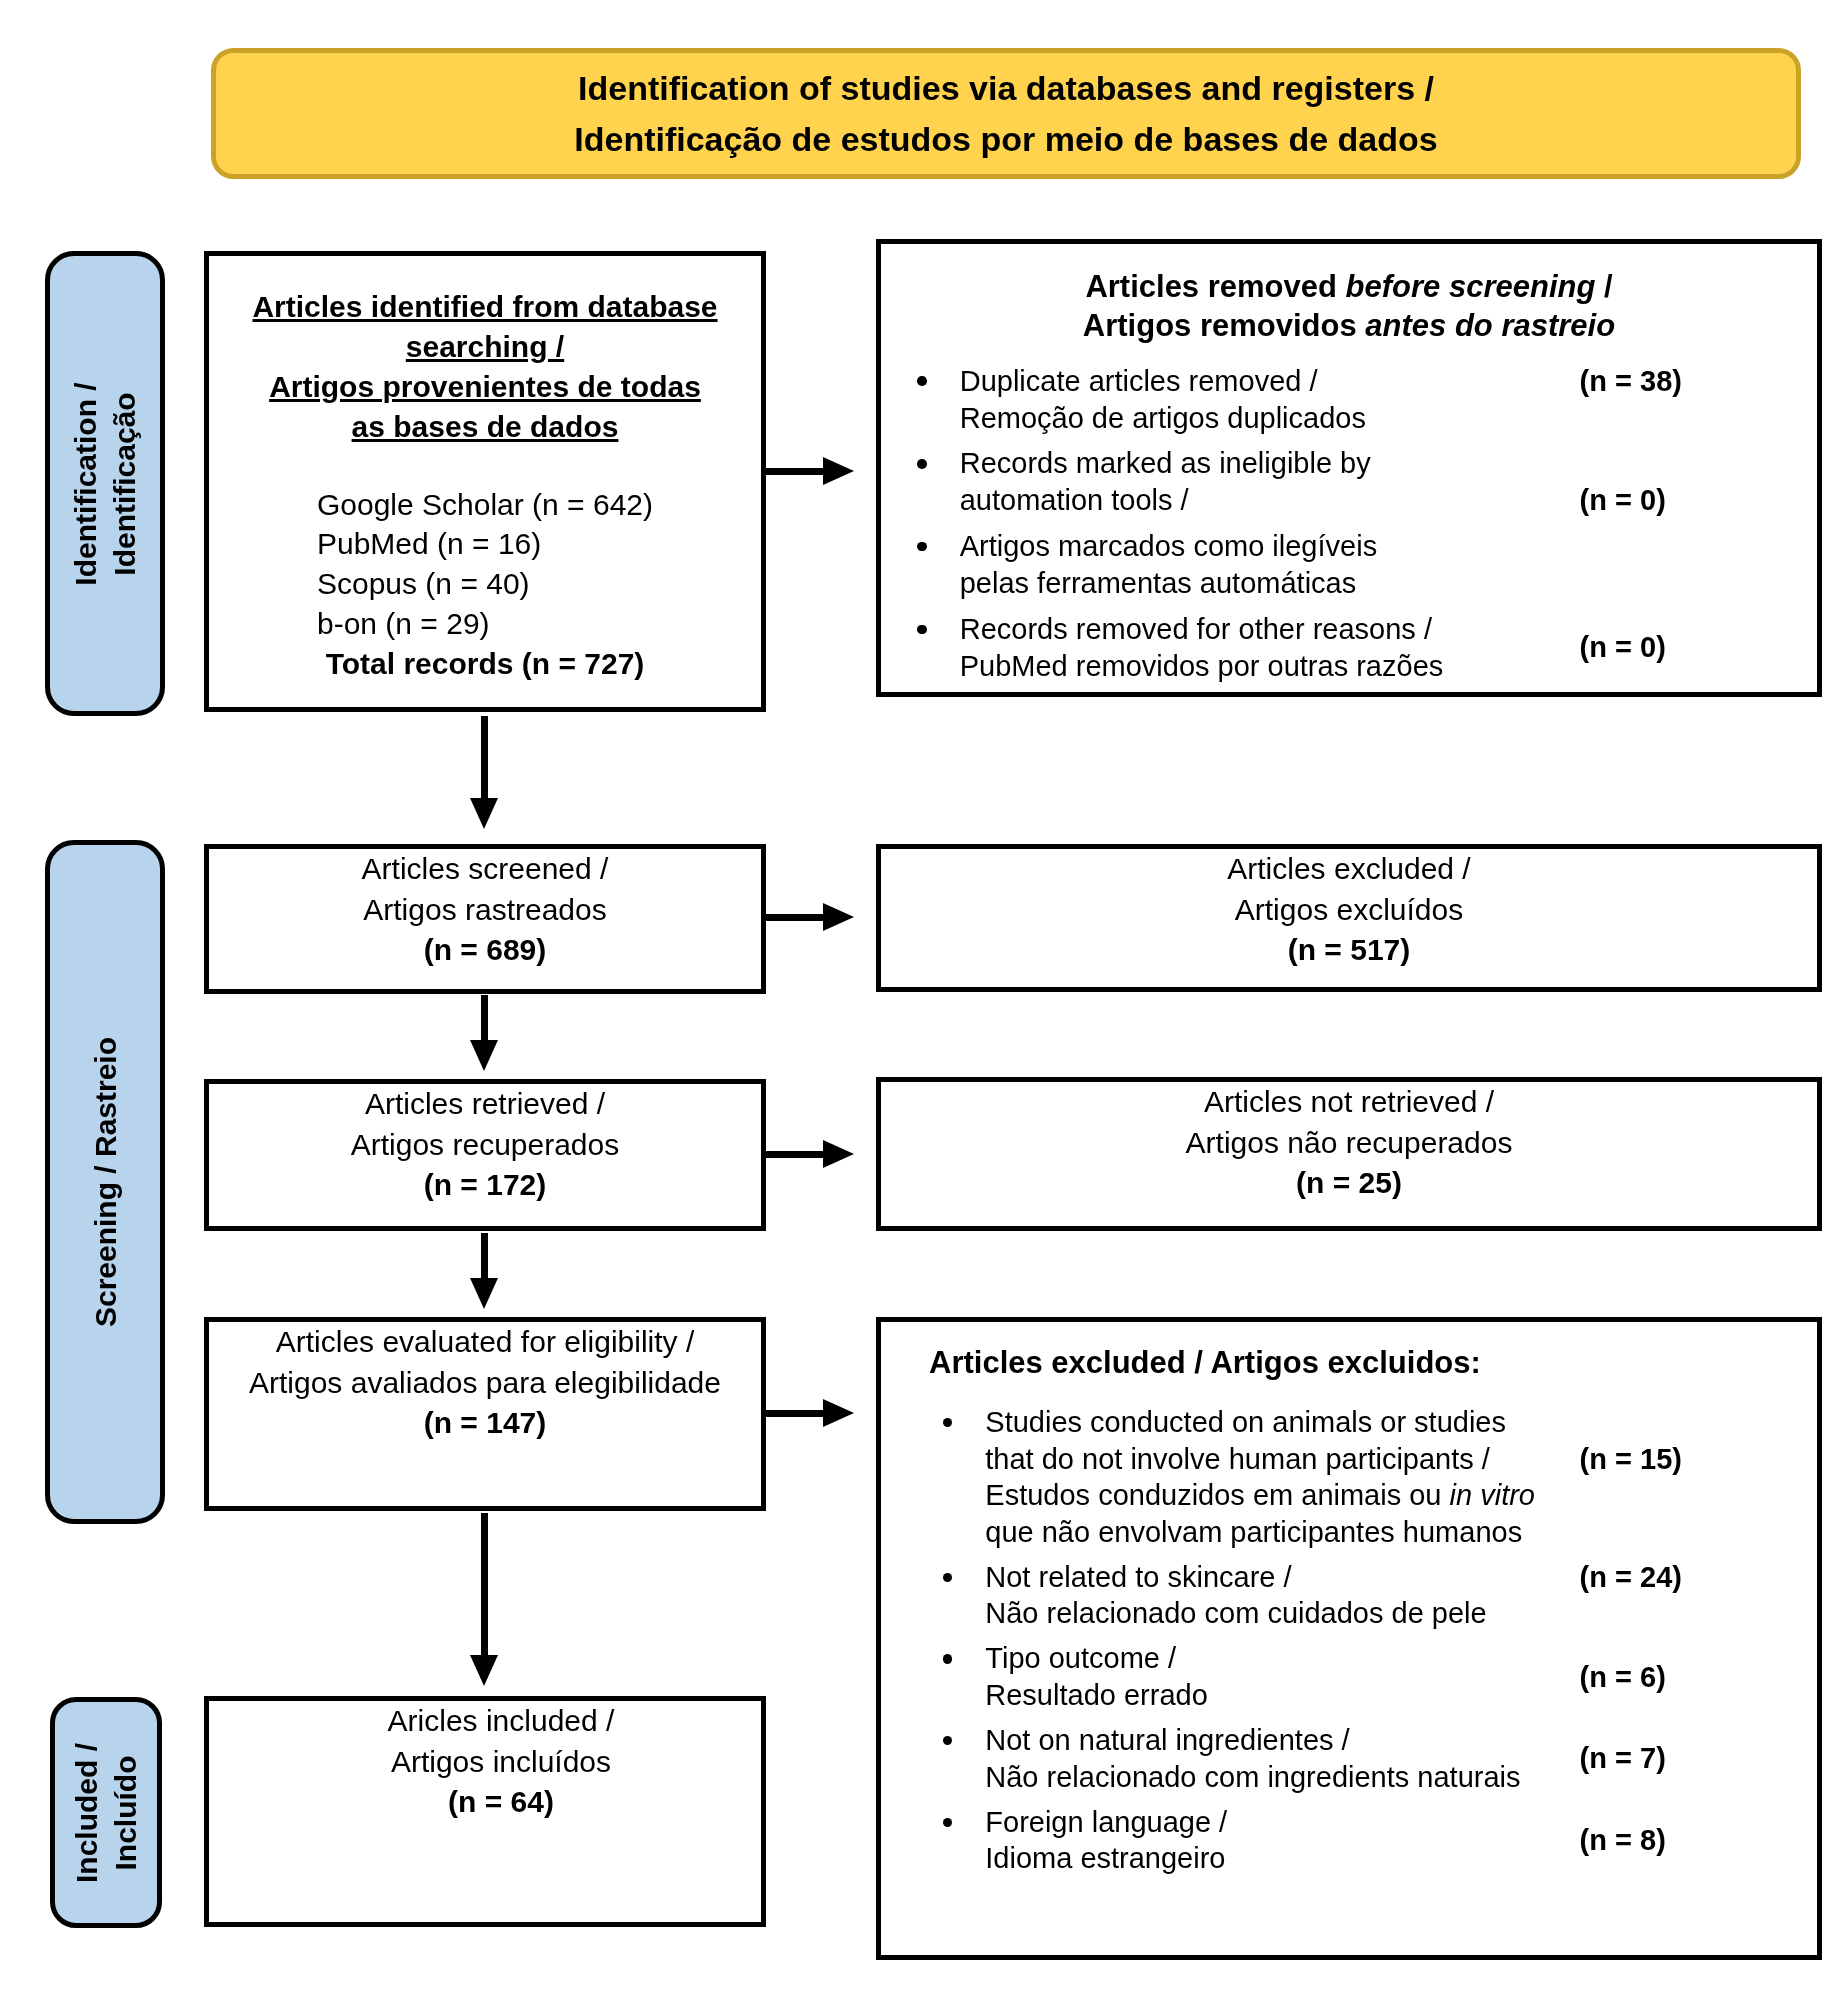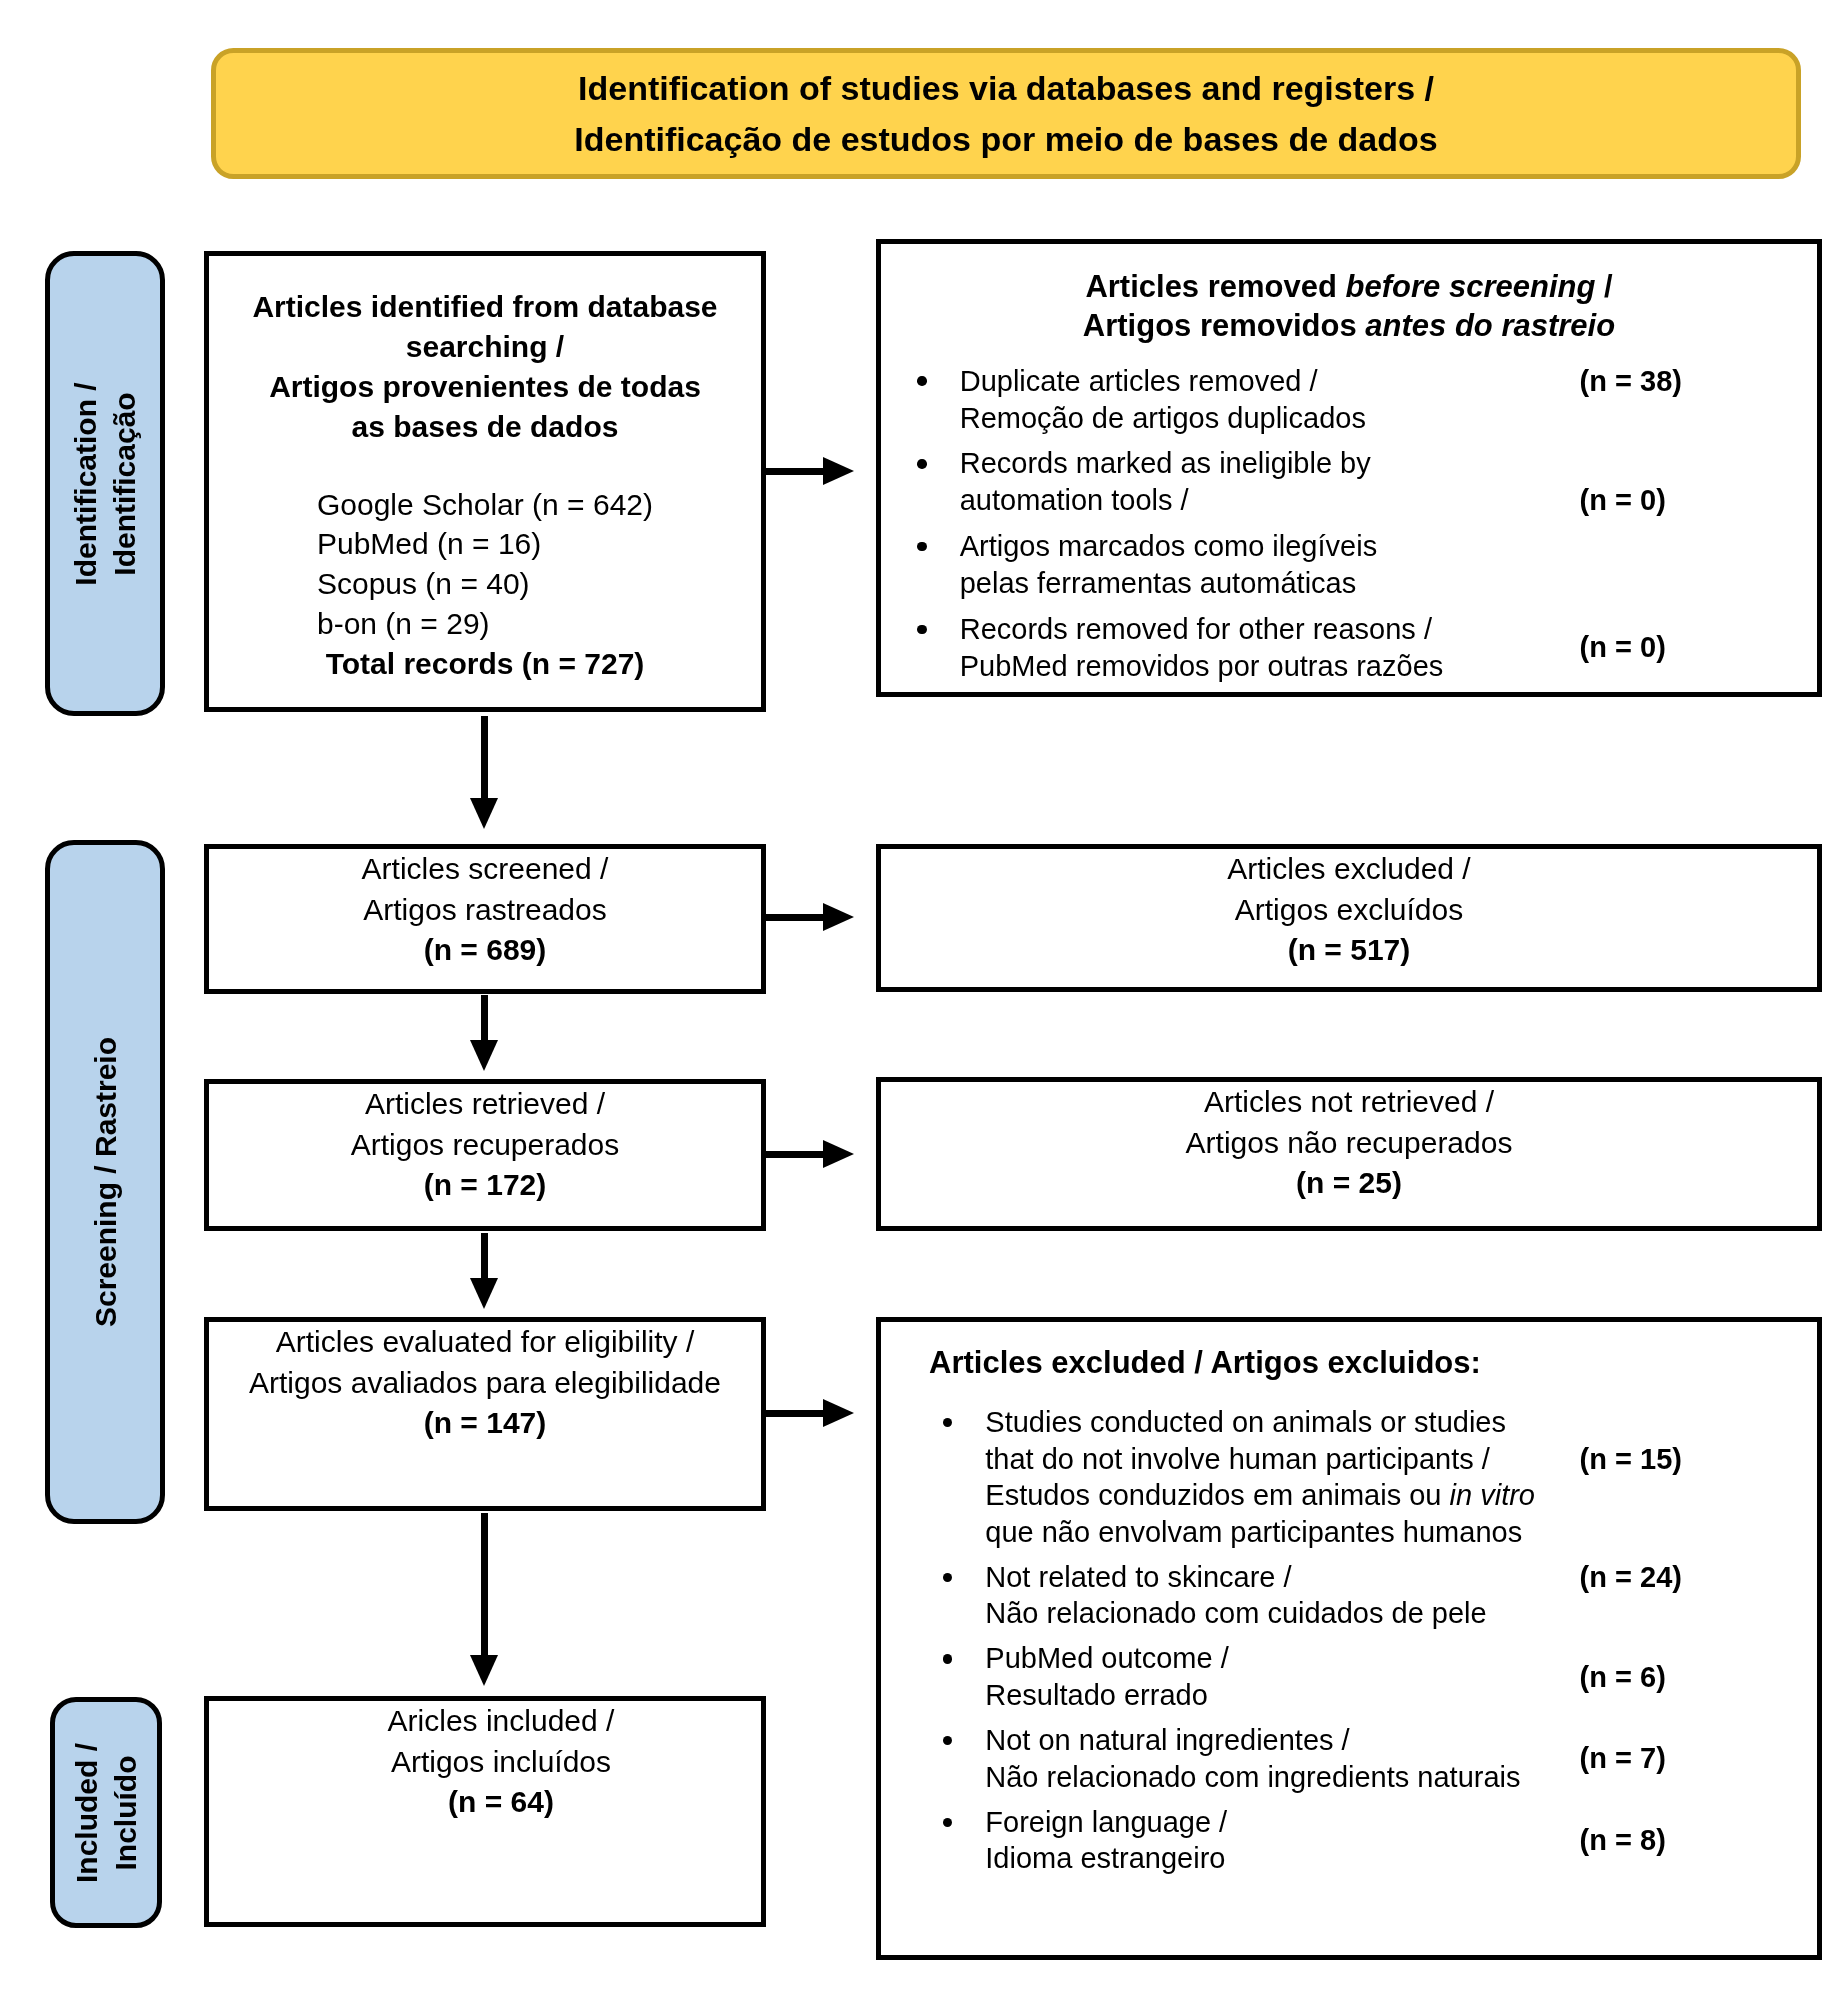--- a/index.html
+++ b/index.html
@@ -30,21 +30,21 @@
     position:absolute;background:#fff;border:5.2px solid #000;
     box-sizing:border-box;
   }
   .center-box{
     display:flex;flex-direction:column;align-items:center;justify-content:flex-start;
     text-align:center;font-size:30px;line-height:1.35;
   }
   .center-box .cntline{font-weight:bold;}
   
   .idbox{padding-top:31px;text-align:center;font-size:30px;line-height:1.33;}
-  .idbox .title{font-weight:bold;}
+  .idbox .title{font-weight:bold;text-decoration:underline;}
   .idbox .sources{margin-top:38px;display:inline-block;text-align:left;}
   .idbox .total{font-weight:bold;margin-top:0;}
   
   .rmbox{padding:24px 22.4px 0 22.4px;font-size:29px;line-height:1.28;}
   .rm-title{text-align:center;font-weight:bold;font-size:31px;line-height:1.25;margin-bottom:17px;}
   .row{display:flex;margin-bottom:8.6px;}
   .dot{width:9.5px;height:9.5px;border-radius:50%;background:#000;flex:0 0 auto;
        margin:13.8px 33px 0 13.8px;}
   .btext{flex:1 1 auto;}
   .cnt{flex:0 0 215px;font-weight:bold;white-space:nowrap;}
@@ -200,21 +200,21 @@
     <span class="dot"></span>
     <div class="btext">
       <div>Not related to skincare /</div>
       <div>Não relacionado com cuidados de pele</div>
     </div>
     <div class="cnt">(n = 24)</div>
   </div>
   <div class="row al-mid">
     <span class="dot"></span>
     <div class="btext">
-      <div>PubMed outcome /</div>
+      <div>Tipo outcome /</div>
       <div>Resultado errado</div>
     </div>
     <div class="cnt">(n = 6)</div>
   </div>
   <div class="row al-mid">
     <span class="dot"></span>
     <div class="btext">
       <div>Not on natural ingredientes  /</div>
       <div>Não relacionado com ingredients naturais</div>
     </div>

